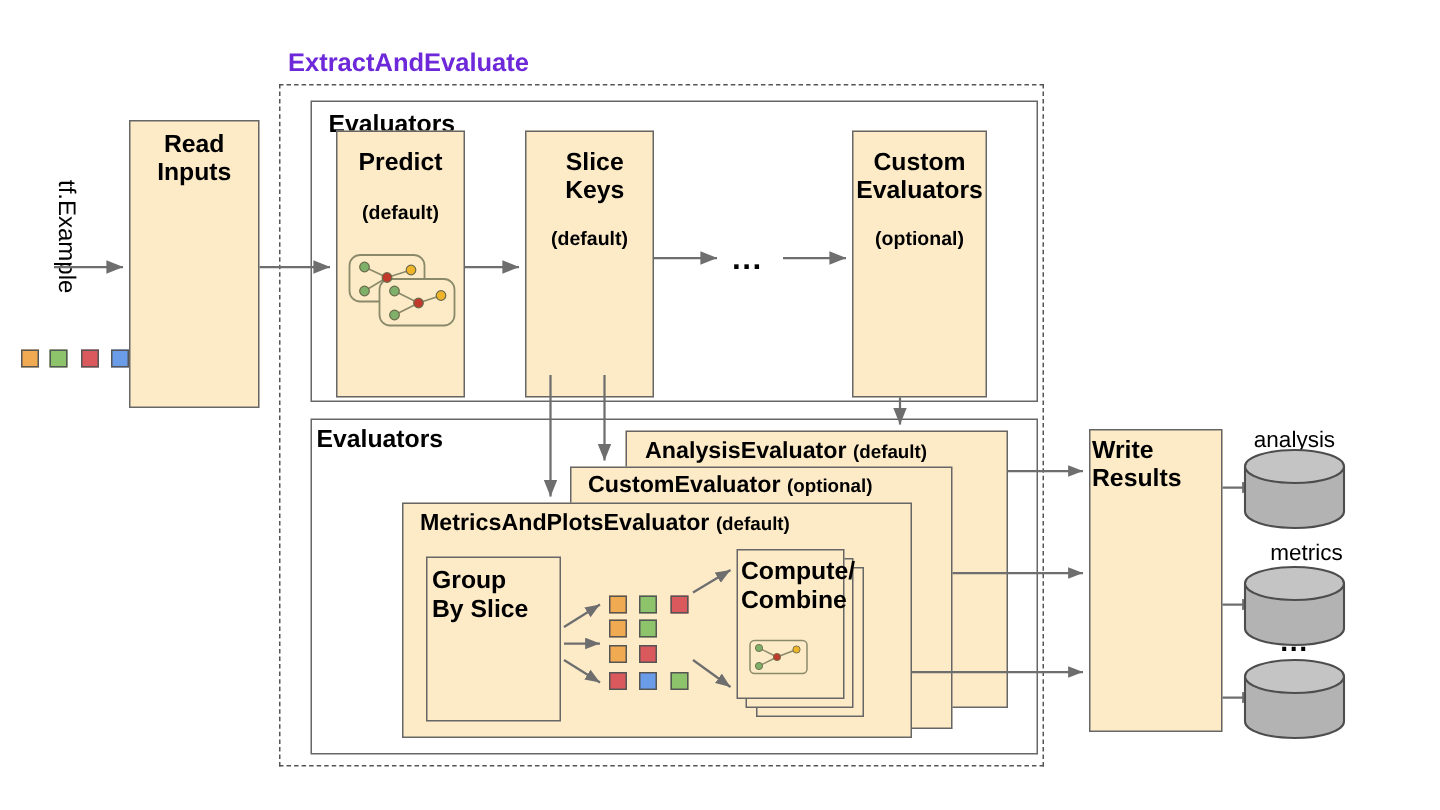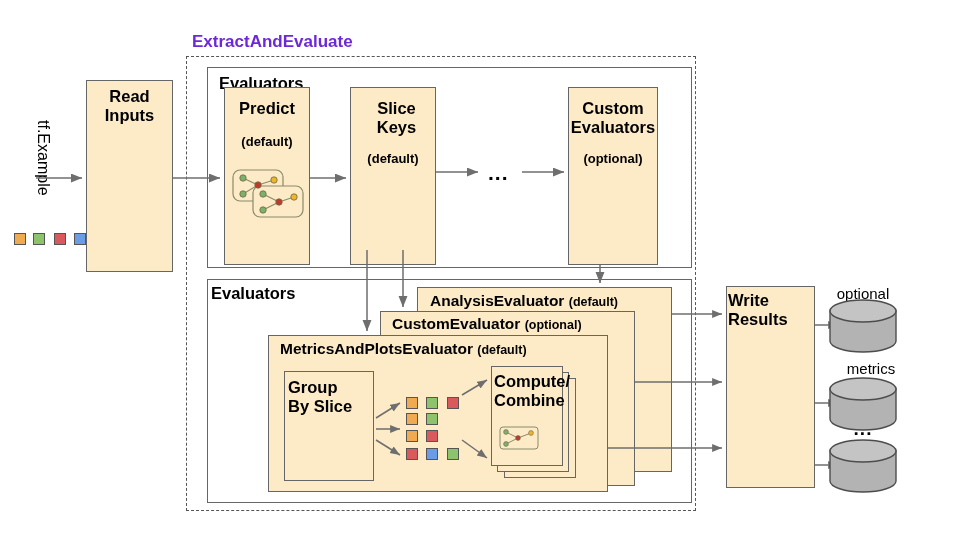--- a/index.html
+++ b/index.html
@@ -103,21 +103,21 @@
   <div class="box fill" style="left:504px;top:378px;width:72px;height:100px;"></div>
   <div class="box fill" style="left:497px;top:372px;width:72px;height:100px;"></div>
   <div class="box fill" style="left:491px;top:366px;width:72px;height:100px;"></div>
   <div class="lbl boxtitle" style="left:494px;top:372px;width:70px;text-align:left;">Compute/
 Combine</div>
 
   <div class="box fill" style="left:726px;top:286px;width:89px;height:202px;"></div>
   <div class="lbl boxtitle" style="left:728px;top:291px;width:84px;text-align:left;">Write
 Results</div>
 
-  <div class="cyl-label" style="left:830px;top:285px;width:66px;">optional</div>
+  <div class="cyl-label" style="left:830px;top:285px;width:66px;">analysis</div>
   <div class="cyl-label" style="left:838px;top:360px;width:66px;">metrics</div>
   <div class="cyl-label" style="left:830px;top:418px;width:66px;font-weight:bold;font-size:19px;letter-spacing:1px;">...</div>
 
   <svg class="ov" viewBox="0 0 960 540">
     <defs>
       <marker id="ah" markerWidth="9" markerHeight="9" refX="7.4" refY="3" orient="auto">
         <path d="M0,0 L7.5,3 L0,6 z" fill="#6e6e6e"></path>
       </marker>
       <marker id="ah2" markerWidth="8" markerHeight="8" refX="6.6" refY="2.6" orient="auto">
         <path d="M0,0 L6.6,2.6 L0,5.2 z" fill="#6e6e6e"></path>

